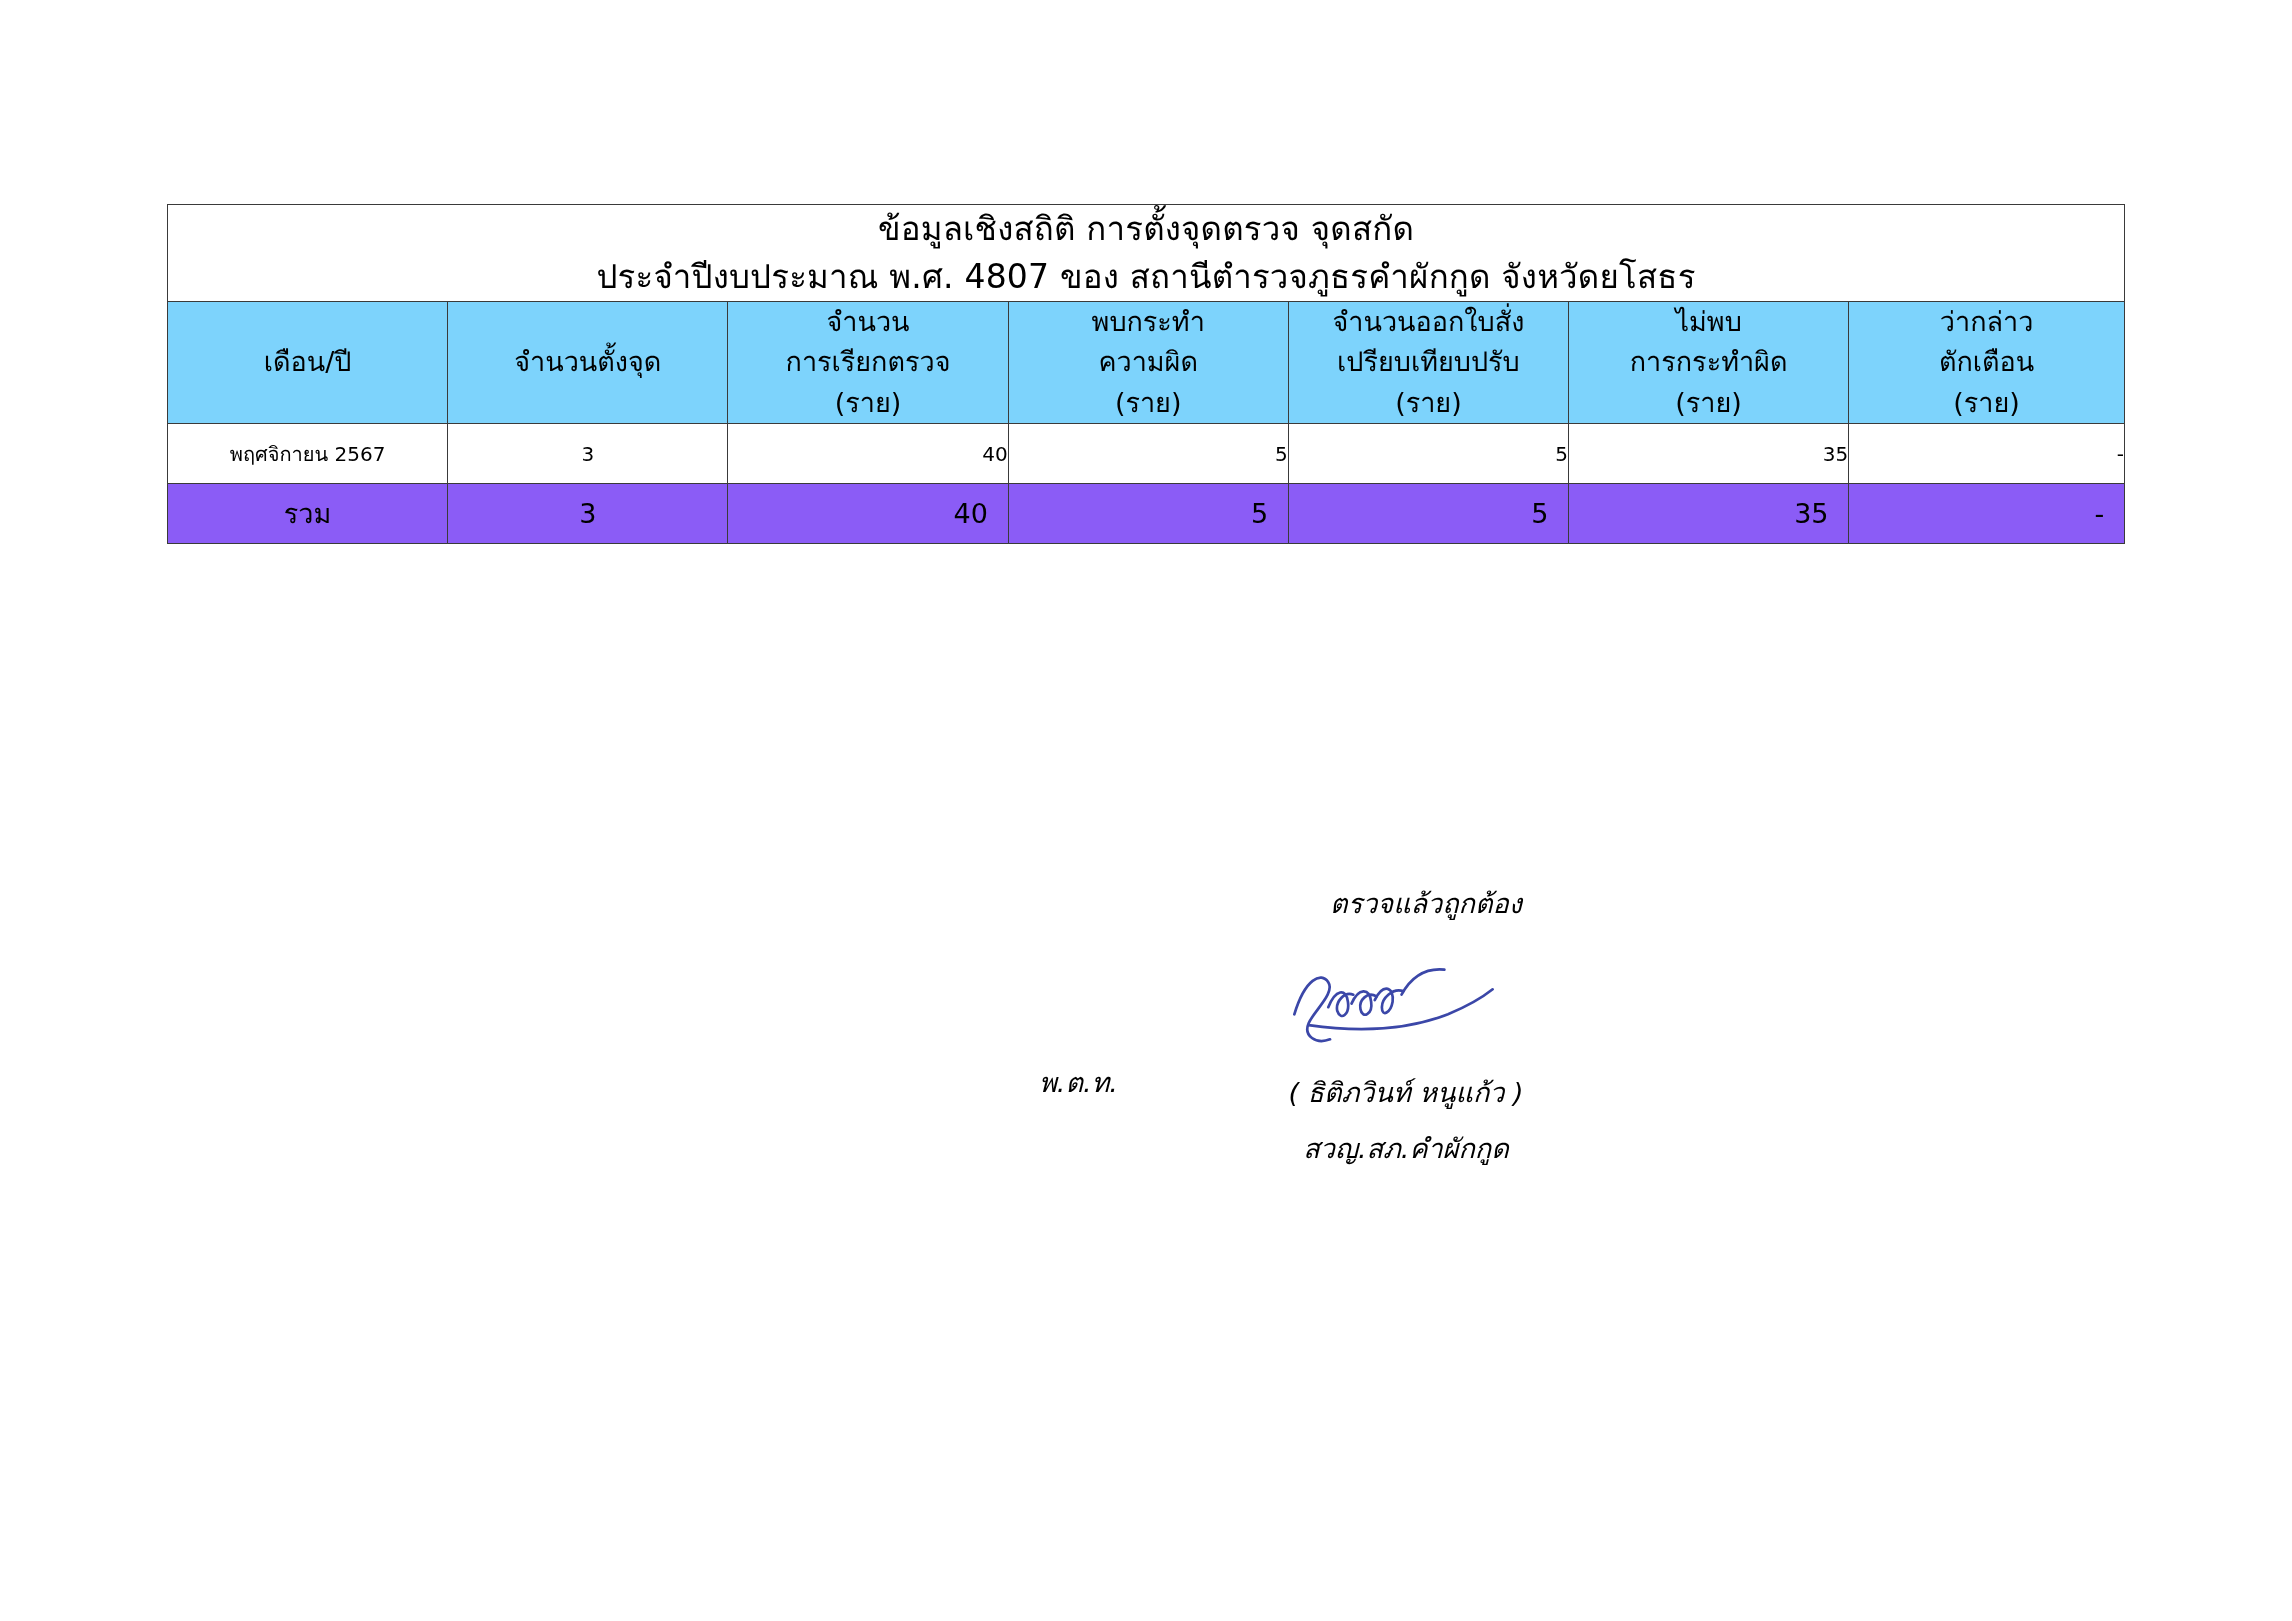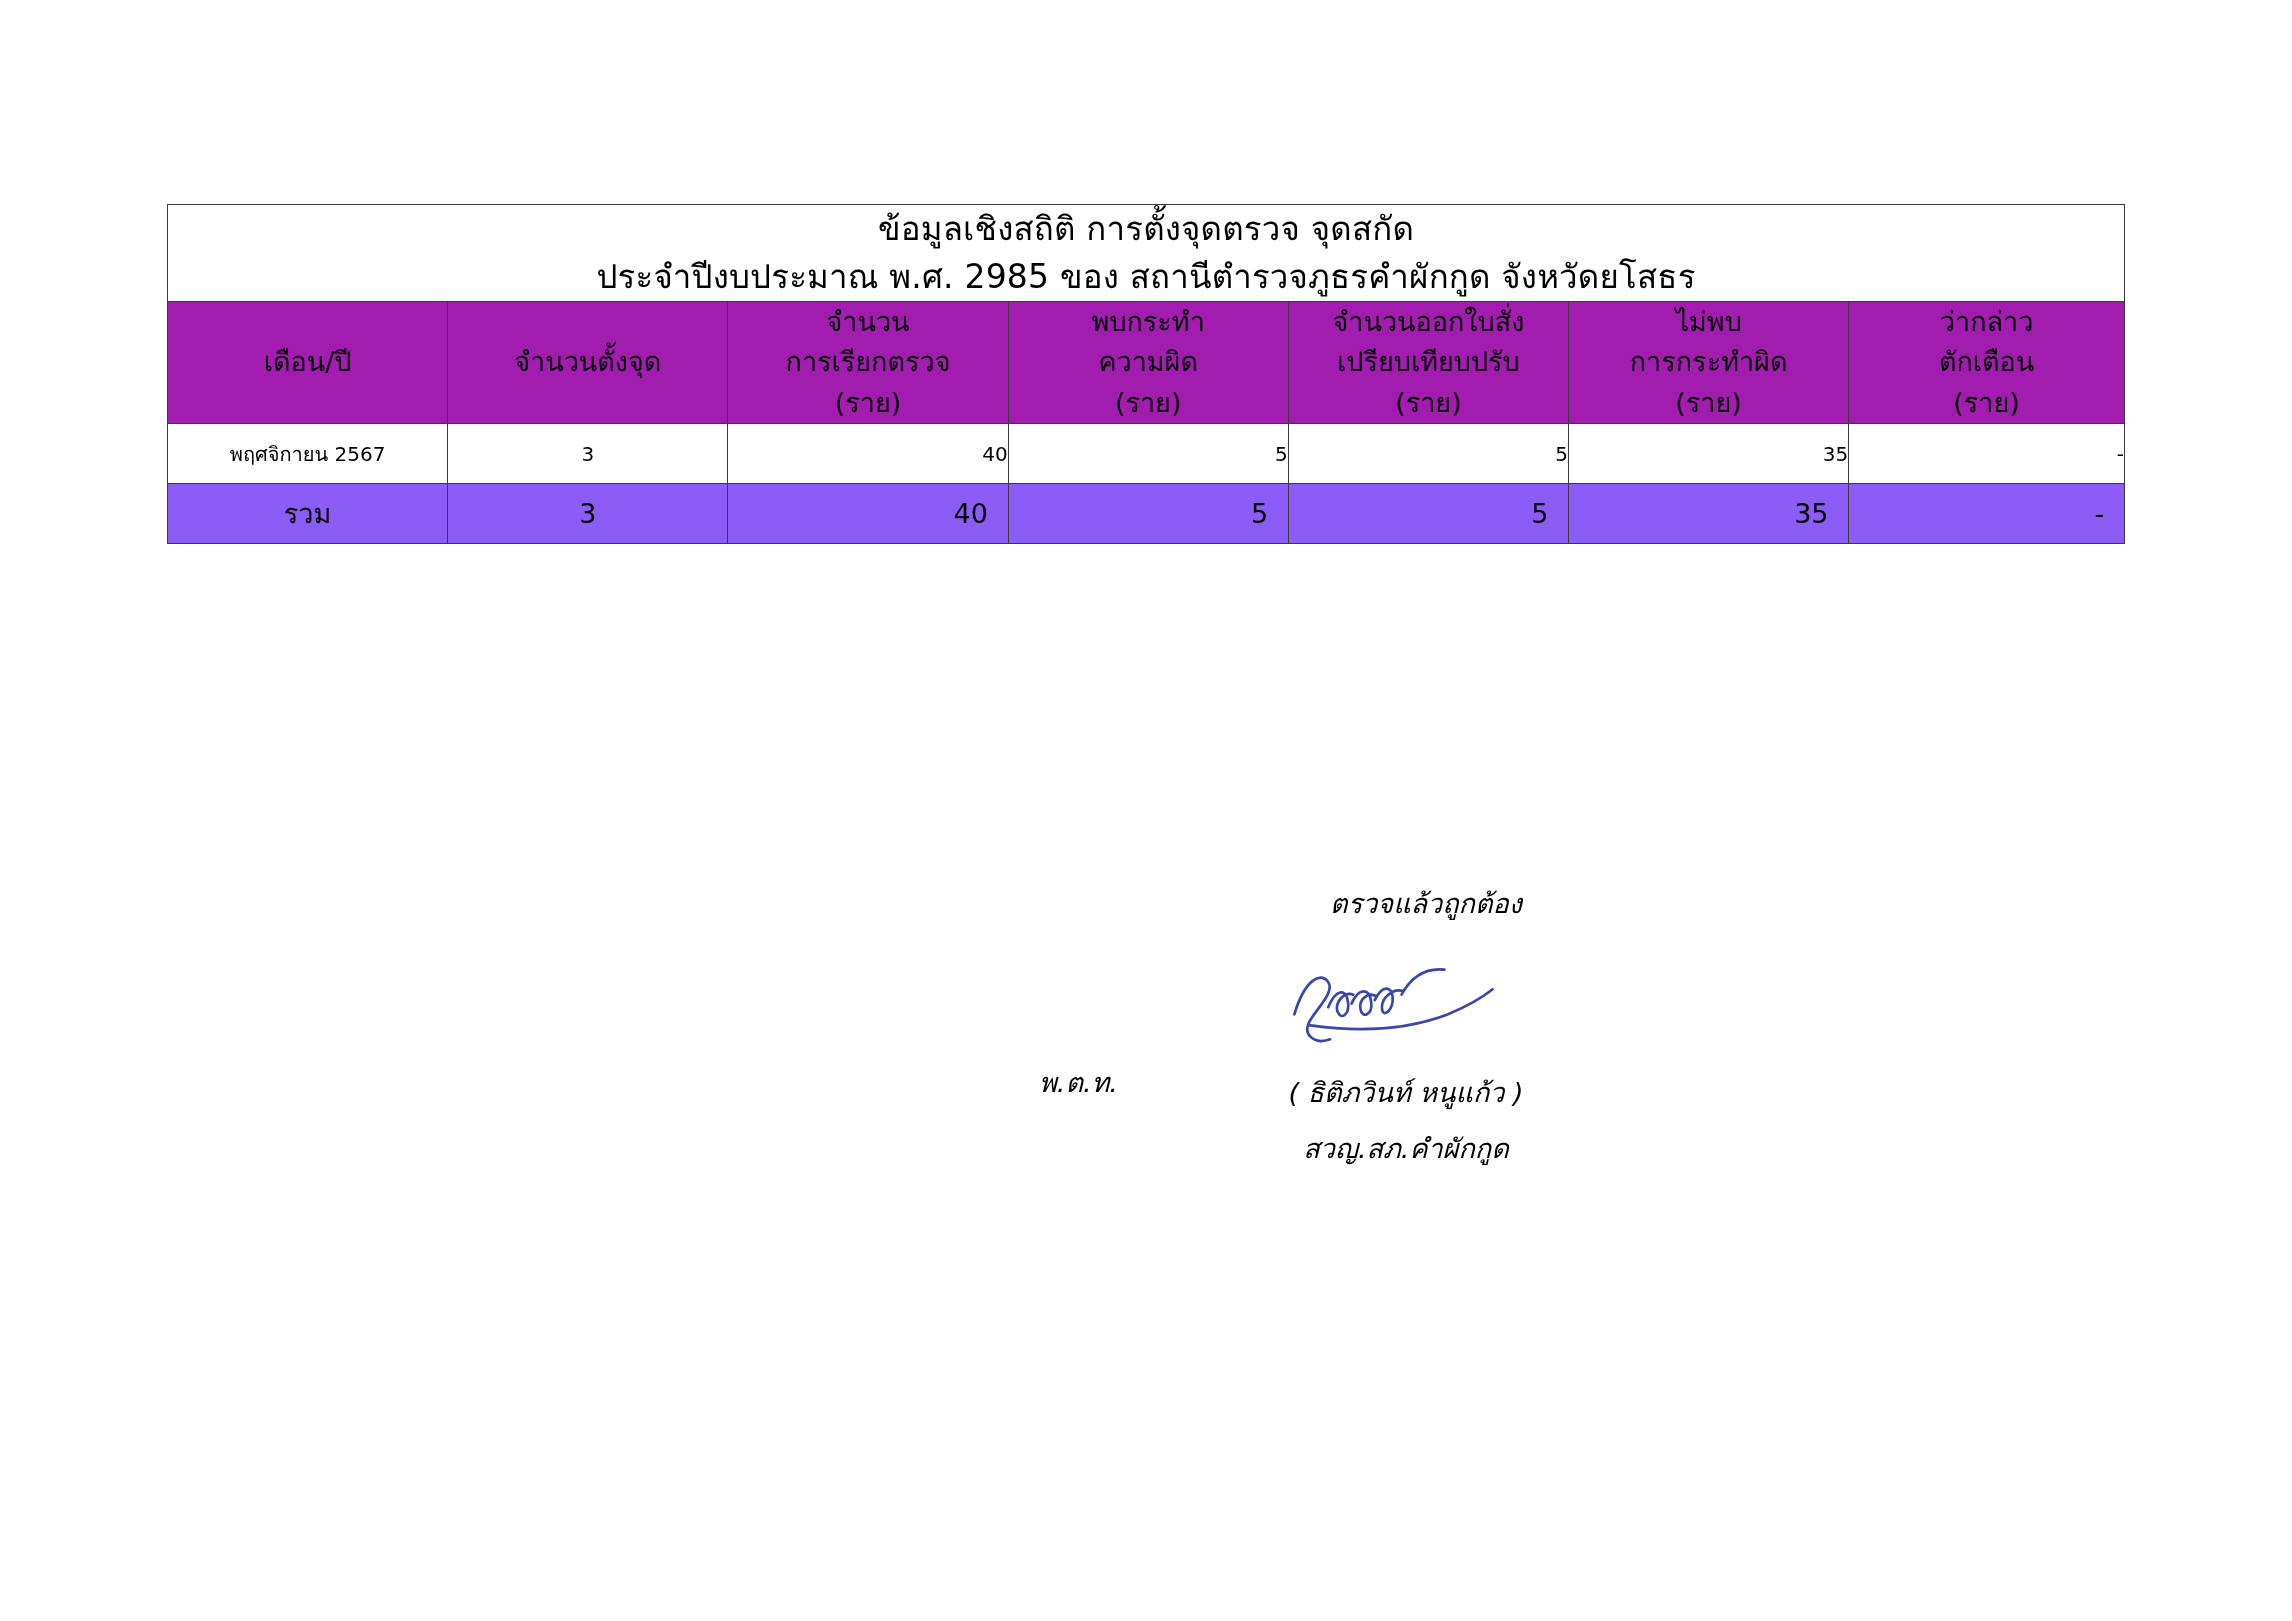--- a/index.html
+++ b/index.html
@@ -52,21 +52,21 @@
   .subhead-cell {
     padding: 14.3px 16px 18px 16px;
     text-align: left;
   }
   .subhead-line {
     font-size: 31px;
     line-height: 1.42;
   }
 
   .hdr {
-    background: #a21caf;
+    background: #7dd3fc;
     text-align: center;
     font-size: 27px;
     line-height: 1.5;
     padding: 12.5px 5.4px;
   }
   .hdr .l {
     display: block;
   }
 
   .data-cell {
@@ -136,21 +136,21 @@
       <col style="width:251px">
       <col style="width:251px">
       <col style="width:251px">
       <col style="width:251px">
       <col style="width:247px">
     </colgroup>
     <tbody>
       <tr>
         <td class="title-cell" colspan="7">
           <div class="title-line">ข้อมูลเชิงสถิติ การตั้งจุดตรวจ จุดสกัด</div>
-          <div class="title-line">ประจำปีงบประมาณ พ.ศ. 2985 ของ สถานีตำรวจภูธรคำผักกูด จังหวัดยโสธร</div>
+          <div class="title-line">ประจำปีงบประมาณ พ.ศ. 4807 ของ สถานีตำรวจภูธรคำผักกูด จังหวัดยโสธร</div>
         </td>
       </tr>
       <tr>
         <td class="hdr">
           <span class="l">เดือน/ปี</span>
         </td>
         <td class="hdr">
           <span class="l">จำนวนตั้งจุด</span>
         </td>
         <td class="hdr">

